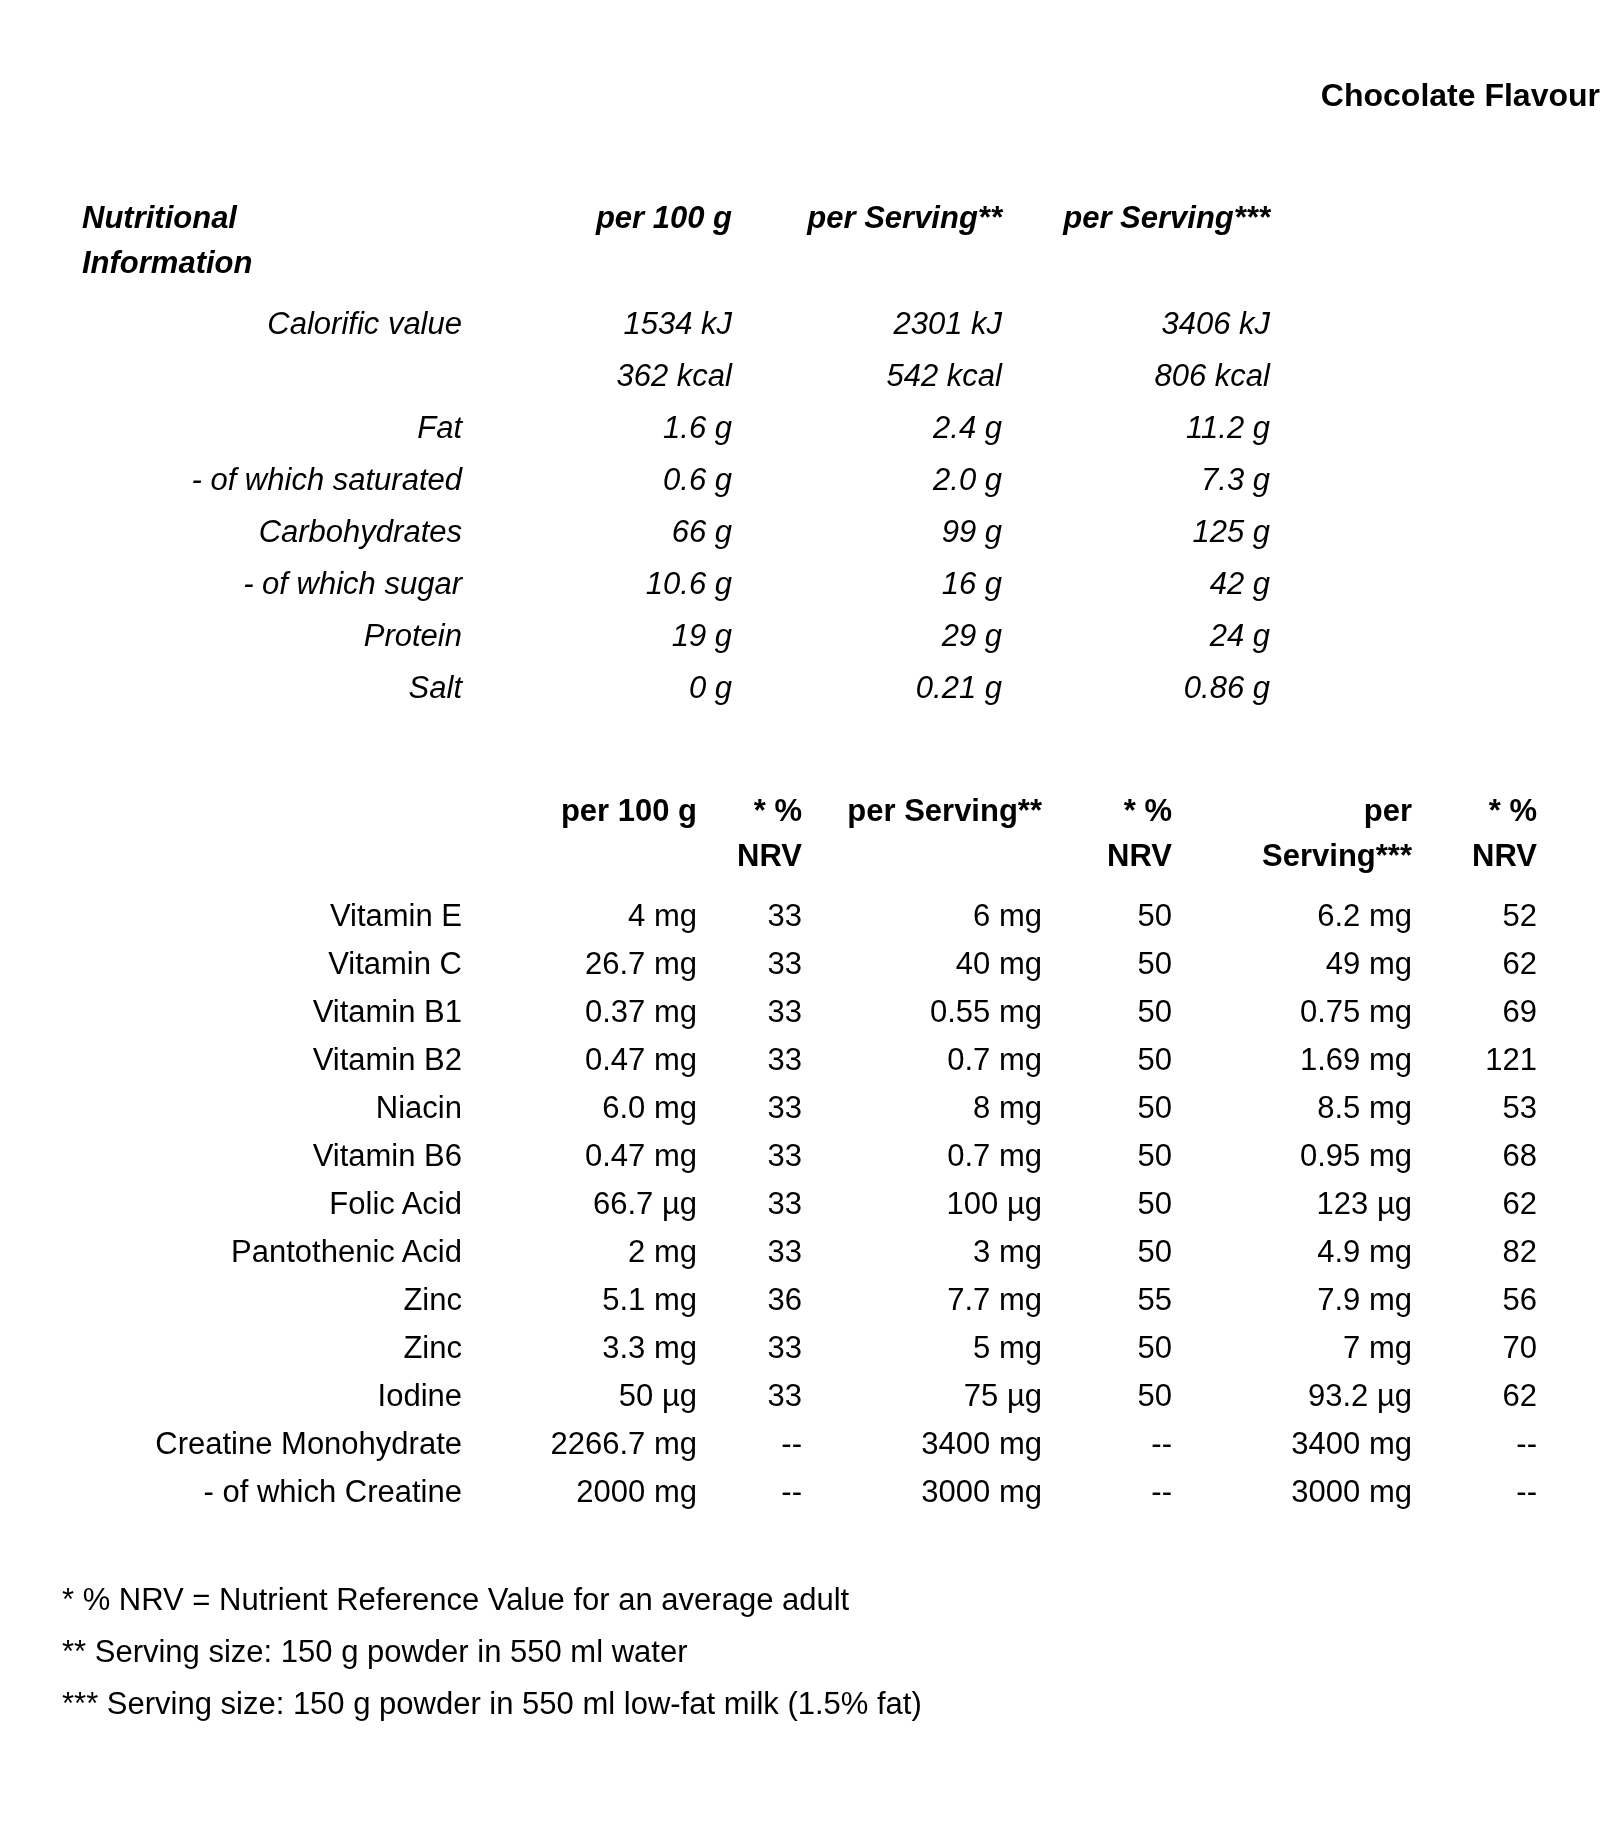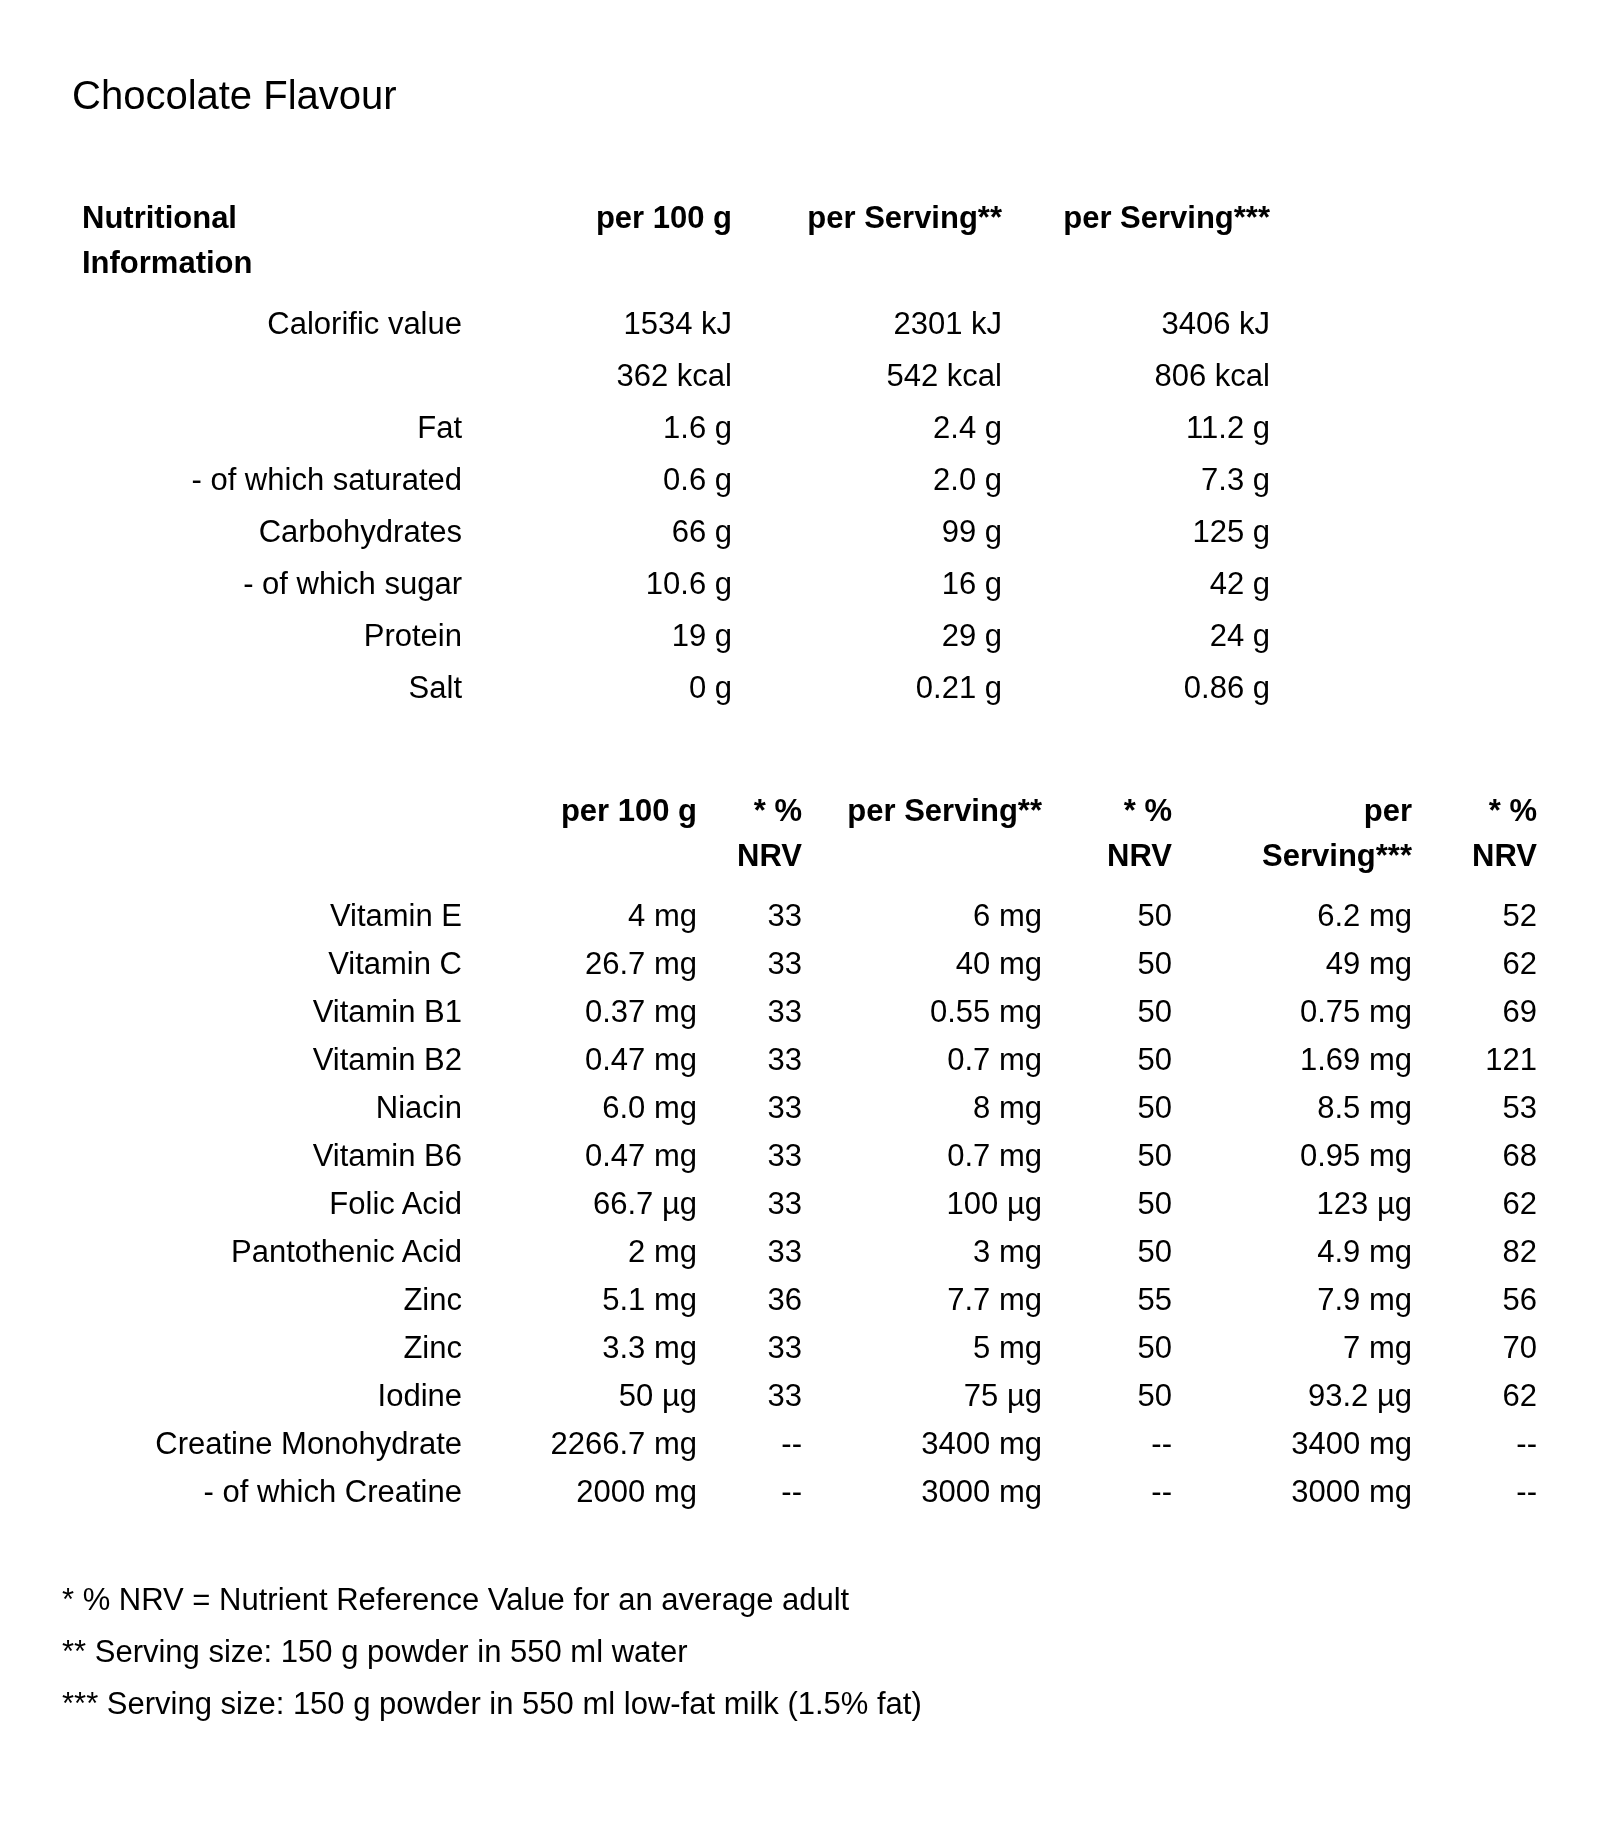--- a/index.html
+++ b/index.html
@@ -6,22 +6,23 @@
   html, body { background:#ffffff; }
   body {
     width:1600px; height:1840px;
     font-family:"Liberation Sans", sans-serif;
     color:#000000;
     overflow:hidden;
   }
   .page { padding:72px 0 0 62px; width:1600px; }
 
   .title {
-    font-size:40px; line-height:46px; font-weight:normal;
+    font-size:32px; line-height:46px; font-weight:bold;
     padding-left:10px;
+    text-align:right;
   }
 
   table {
     border-collapse:collapse;
     table-layout:fixed;
     font-size:31px;
   }
   th, td { padding:0; }
 
   thead th {
@@ -36,21 +37,21 @@
   thead th .hline { display:block; }
 
   tbody td {
     height:52px;
     vertical-align:middle;
     white-space:nowrap;
   }
   .num { text-align:right; }
   .label { text-align:right; }
 
-  #macros-table { margin-top:77px; }
+  #macros-table { margin-top:77px;font-style:italic; }
   #micros-table { margin-top:74px; }
   #micros-table thead th { height:104px; }
   #micros-table tbody td { height:48px; }
 
   .footnotes { margin-top:58px; font-size:31px; line-height:52px; }
   .footnote { display:block; }
 </style>
 </head>
 <body>
 

